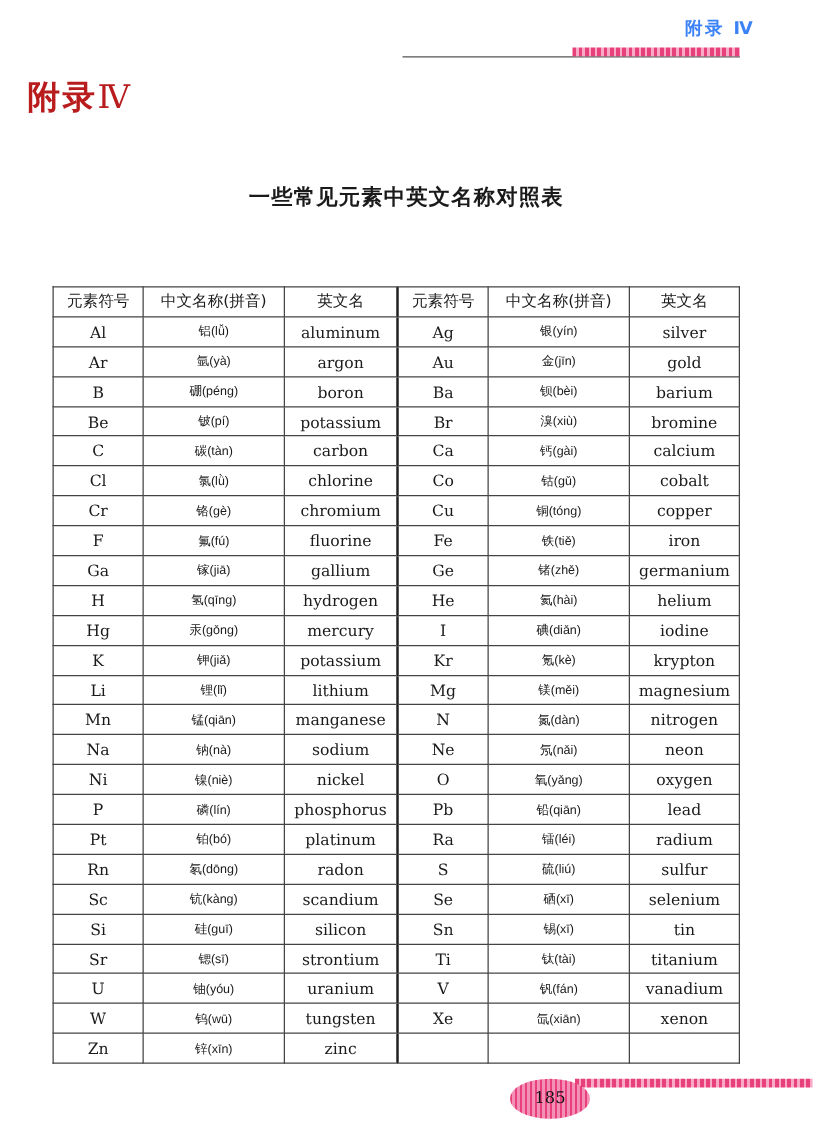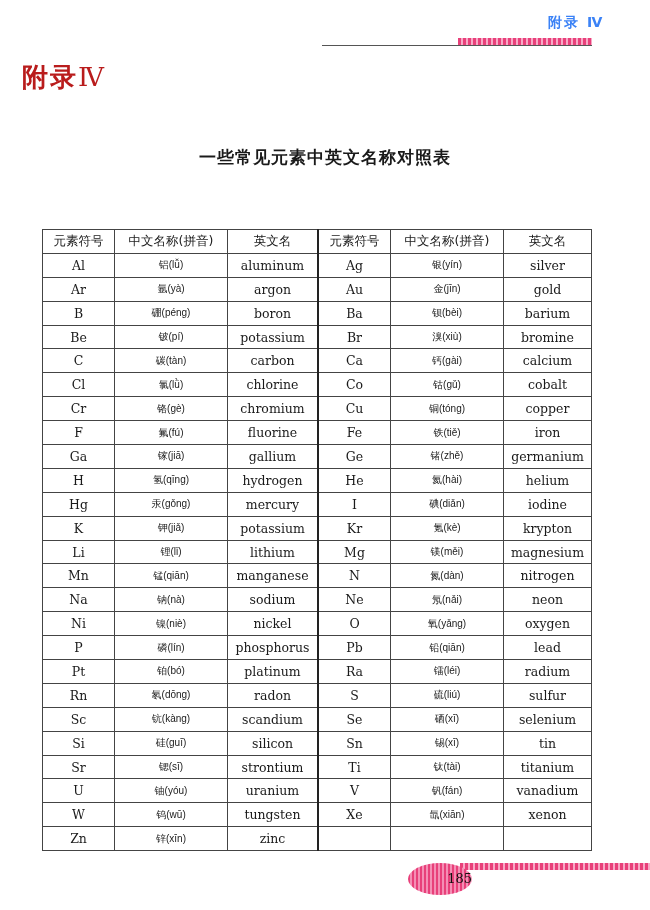--- a/index.html
+++ b/index.html
@@ -40,21 +40,21 @@
     .c-cn { width: 112px; }
     .c-en { width: 89px; }
     .c-sym2 { width: 71px; }
     .c-cn2 { width: 112px; }
     .c-en2 { width: 87px; }
     .mid-border { border-left: 2.5px double #222 !important; }
     .cn { font-family: Liberation Sans, sans-serif; font-size: 10px; }
     .page-number-pill {
       position: absolute; left: 408px; top: 863px; width: 64px; height: 32px; border-radius: 50%;
       background: repeating-linear-gradient(90deg, #e8407a 0 2px, #f48fb5 2px 4px);
-      text-align: right; line-height: 32px; font-size: 13px; color: #111;
+      text-align: center; line-height: 32px; font-size: 13px; color: #111;
     }
     .foot-stripe {
       position: absolute; left: 460px; top: 863px; width: 190px; height: 7px;
       background: repeating-linear-gradient(90deg, #e8407a 0 3px, #f8a9c6 3px 5px);
     }
   </style>
 </head>
 <body>
 
 <div class="running-head">

